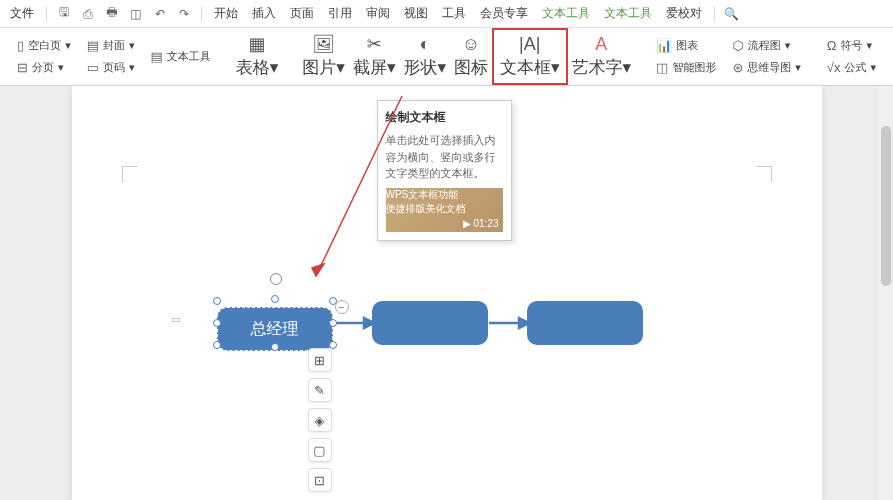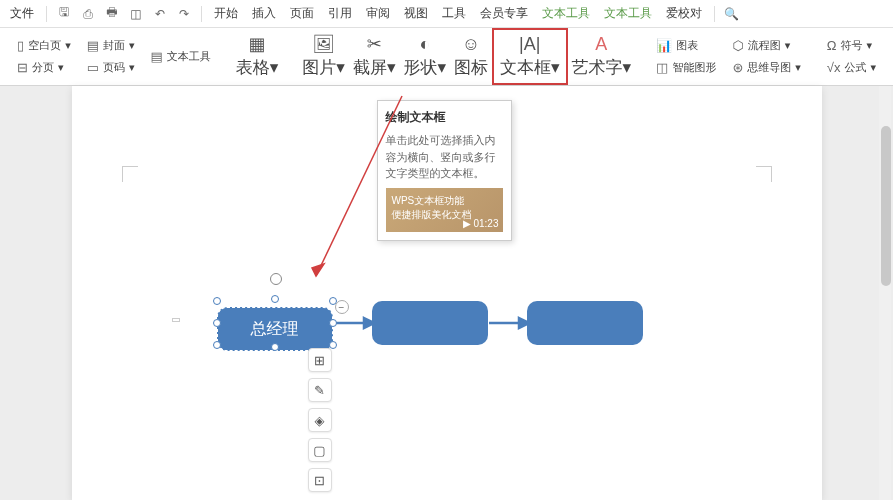--- a/index.html
+++ b/index.html
@@ -22,21 +22,21 @@
     .stacked{display:flex;flex-direction:column;gap:1px}
     .highlighted{border:2px solid #d13f3f;padding:2px}
     .canvas-wrap{position:relative;width:100%;height:414px;background:#ededed;display:flex;justify-content:center}
     .page{position:relative;background:#fff;width:750px;height:414px;margin-top:0;box-shadow:0 2px 8px rgba(0,0,0,0.1)}
     .corner{position:absolute;width:16px;height:16px;border:1px solid #ccc}
     .corner.tl{top:80px;left:50px;border-right:none;border-bottom:none}
     .corner.tr{top:80px;right:50px;border-left:none;border-bottom:none}
     .tooltip{position:absolute;top:14px;left:305px;width:135px;background:#fff;border:1px solid #ccc;box-shadow:2px 2px 6px rgba(0,0,0,0.15);padding:8px}
     .tooltip .ttitle{font-size:12px;font-weight:bold;margin-bottom:6px}
     .tooltip .tdesc{font-size:11px;color:#666;line-height:1.5;margin-bottom:6px}
-    .tooltip .tpromo{background:linear-gradient(135deg,#c9a878,#b8956a);color:#fff;font-size:10px;padding:6px;position:relative;height:44px}
+    .tooltip .tpromo{background:linear-gradient(135deg,#c9a878,#b8956a);color:#fff;font-size:10px;padding:0;position:relative;height:44px}
     .tooltip .tpromo .ptime{position:absolute;bottom:3px;right:4px;font-size:10px}
     .shape{position:absolute;background:#4a7ebb;border-radius:10px}
     .shape.sel{border:1px dashed #fff}
     .shape1{left:145px;top:221px;width:116px;height:44px;display:flex;align-items:center;justify-content:center;color:#fff;font-size:16px}
     .shape2{left:300px;top:215px;width:116px;height:44px}
     .shape3{left:455px;top:215px;width:116px;height:44px}
     .handle{position:absolute;width:8px;height:8px;background:#fff;border:1px solid #4a7ebb;border-radius:50%}
     .handle.h1{left:141px;top:211px}
     .handle.h2{left:199px;top:209px}
     .handle.h3{left:257px;top:211px}

